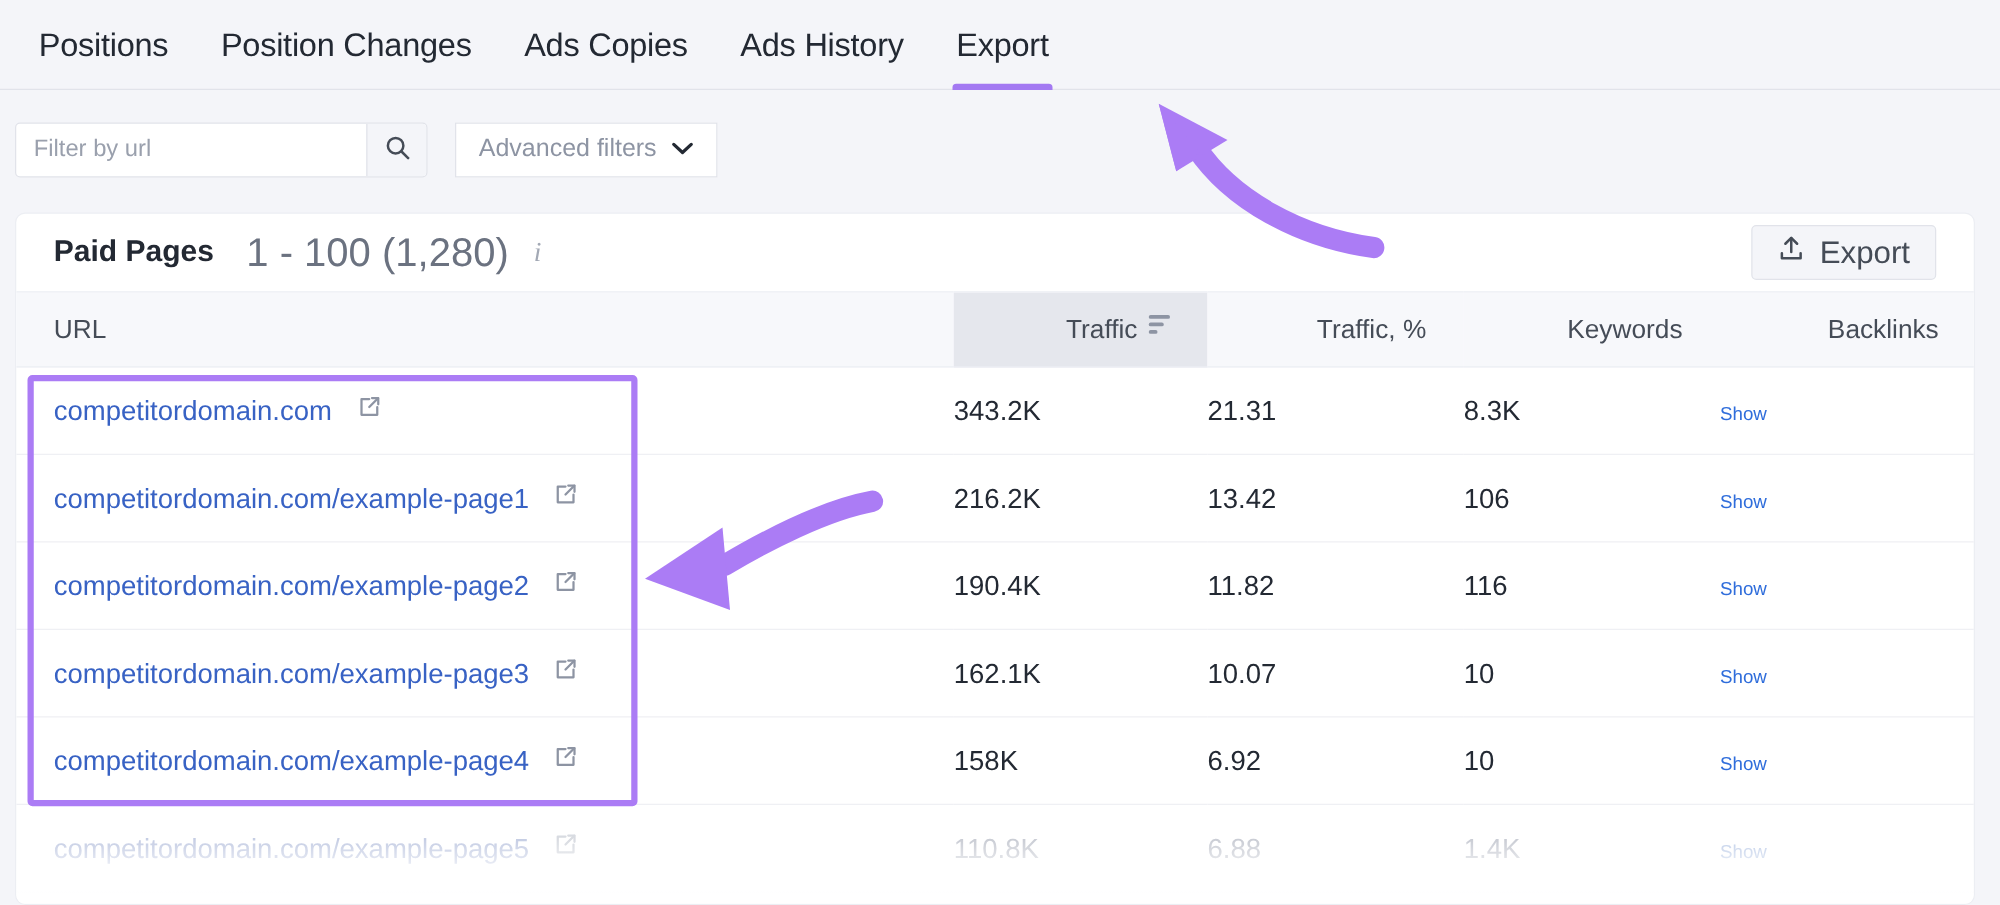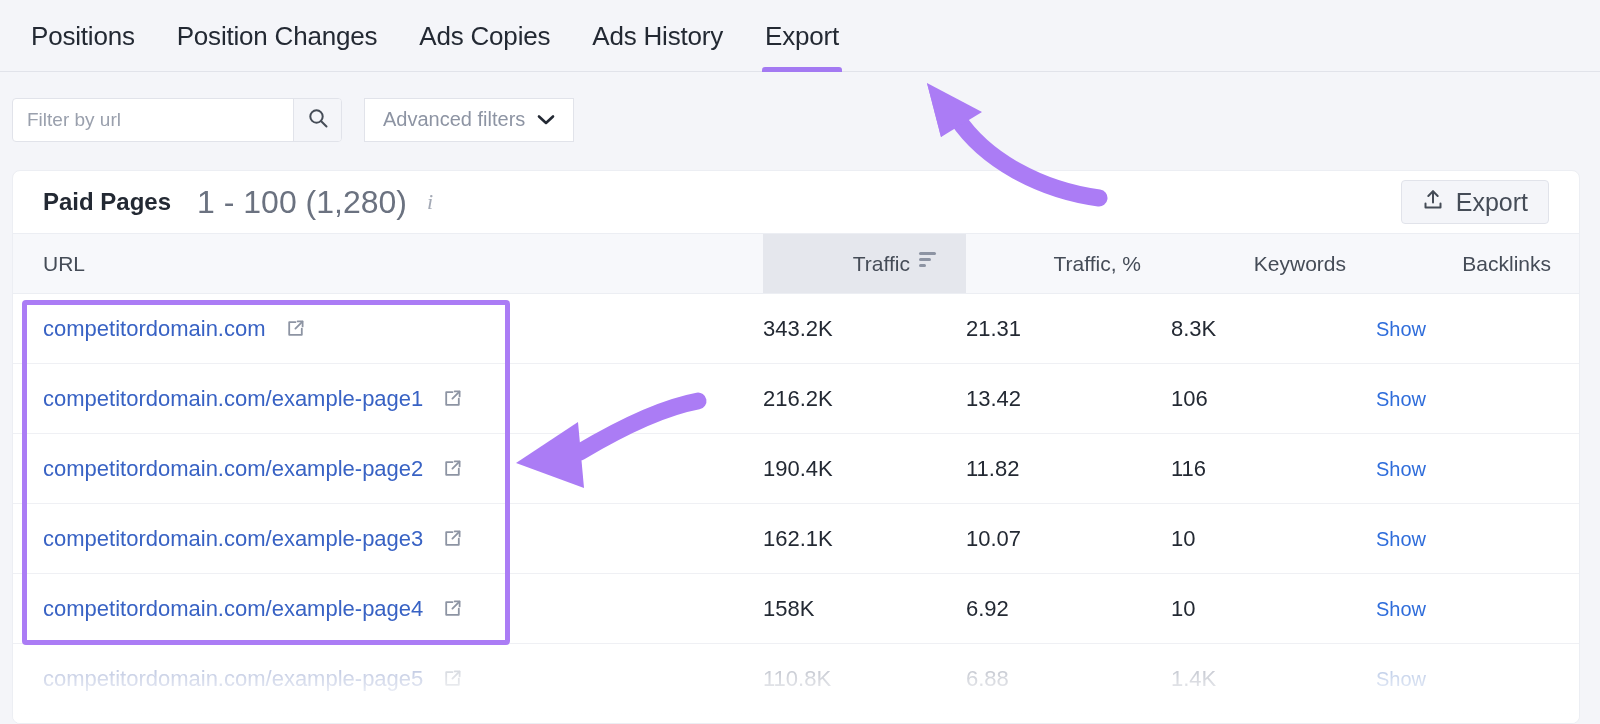--- a/index.html
+++ b/index.html
@@ -197,25 +197,25 @@
     padding-right: 30px;
     vertical-align: middle;
   }
   tbody td.col-url { text-align: left; padding-left: 30px; padding-right: 0; }
 
   .url-link {
     color: #3862c4;
     font-size: 22px;
     text-decoration: none;
     display: inline-flex;
-    align-items: center;
+    align-items: flex-start;
     gap: 20px;
     cursor: pointer;
   }
-  .show-link { color: #2f6ddb; font-size: 20px; text-decoration: none; cursor: pointer; }
+  .show-link { color: #2f6ddb; font-size: 15px; text-decoration: none; cursor: pointer; }
 
   tbody tr.faded td { color: #c9ccd4; border-bottom-color: #f7f8fa; }
   tbody tr.faded .url-link { color: #c5cde4; }
   tbody tr.faded .show-link { color: #c2d0ea; }
   tbody tr.faded .ext-icon svg { stroke: #d8dbe1; }
 
   .ext-icon { display: inline-flex; }
 
   
   .fade-mask {

